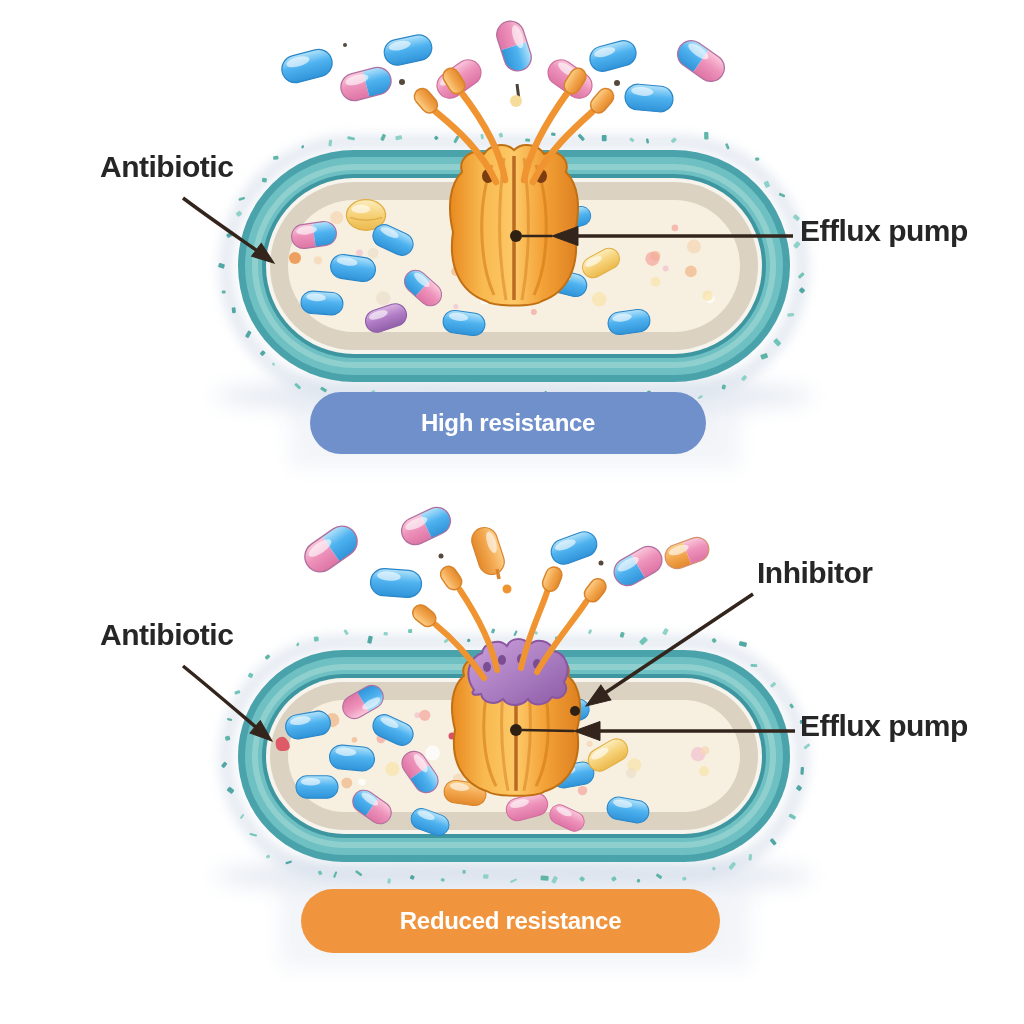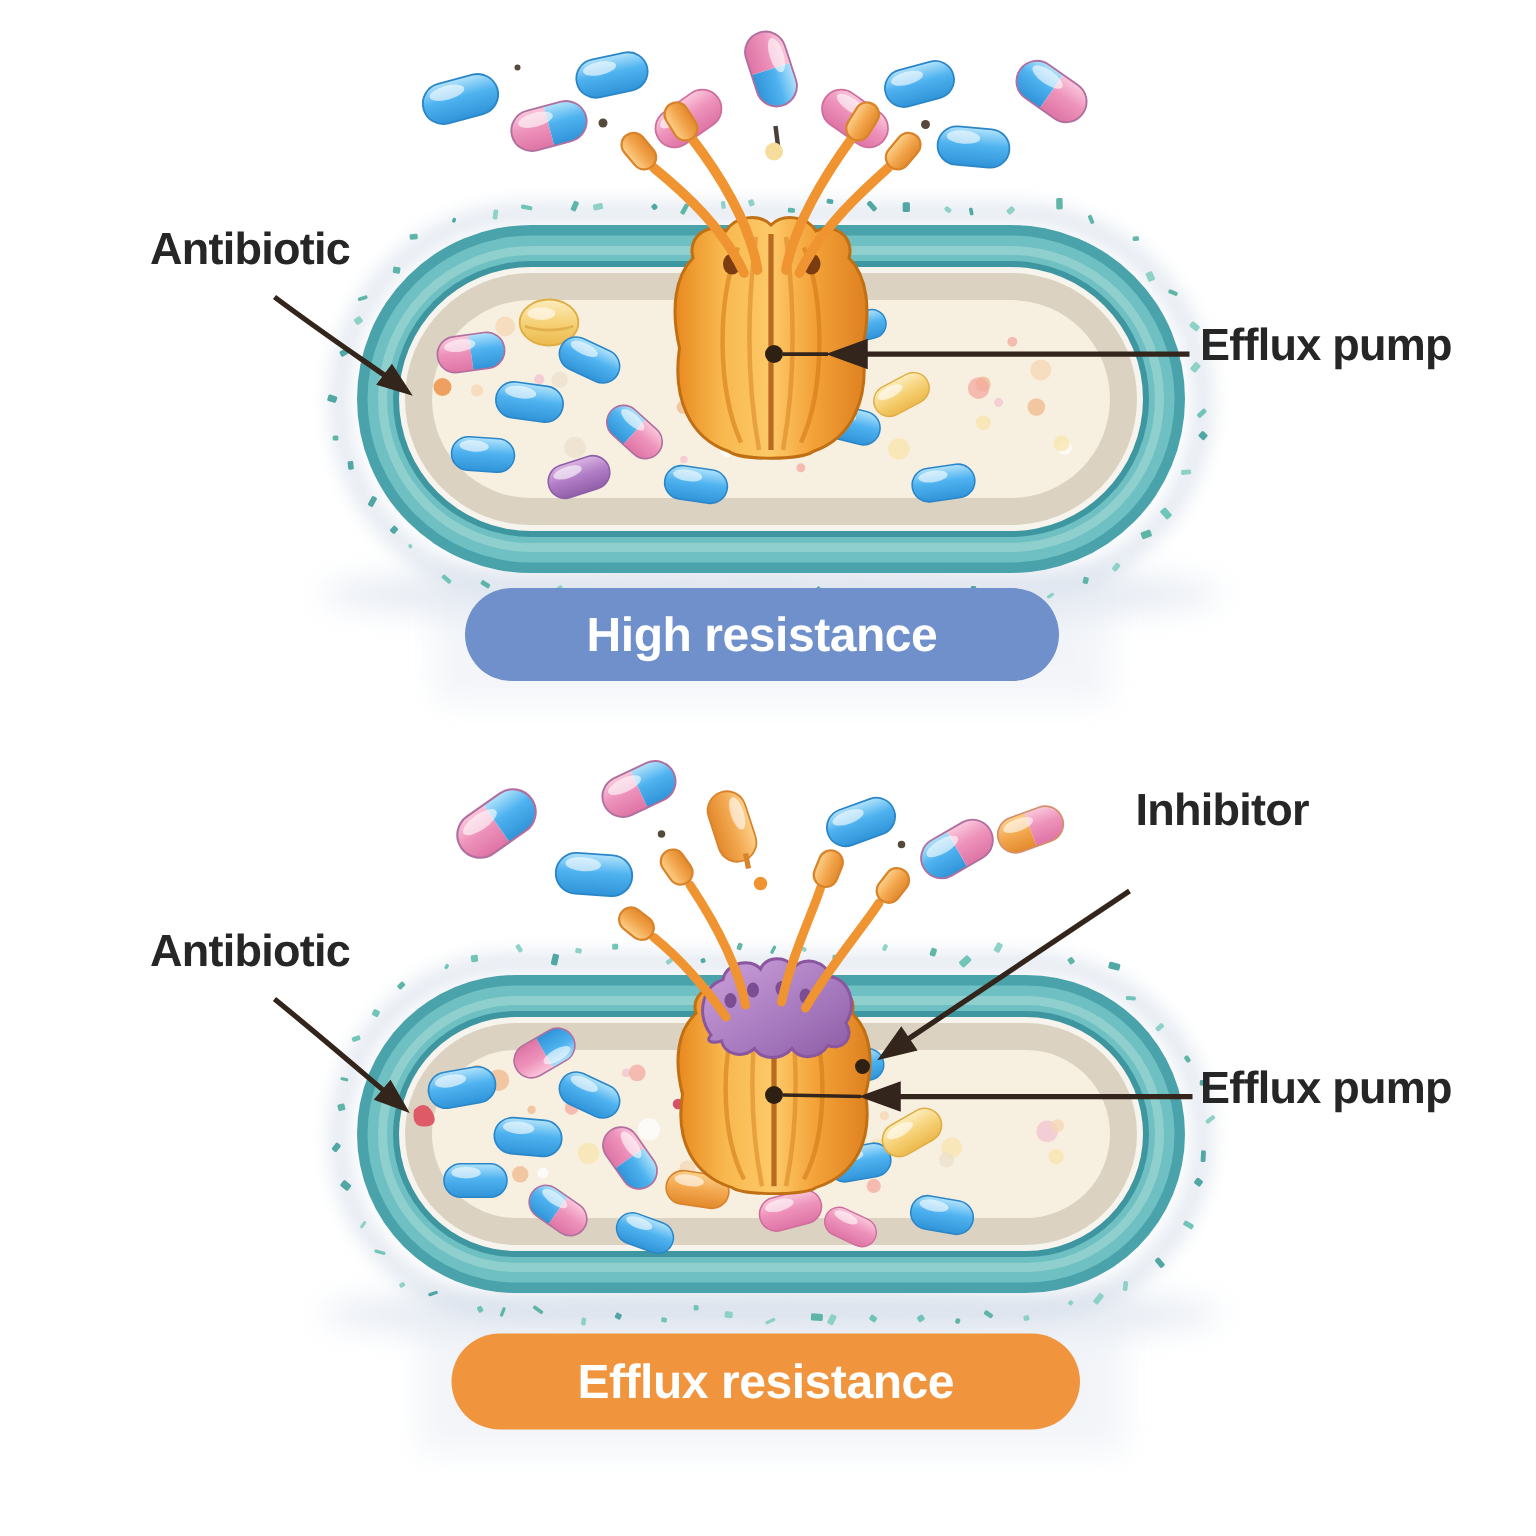--- a/index.html
+++ b/index.html
@@ -17,21 +17,21 @@
     letter-spacing:-0.5px;
     color:var(--label-text,#262626);
     white-space:nowrap;
   }
   .badge{
     position:absolute;
     border-radius:33px;
     color:#ffffff;
     font-family:"Liberation Sans", sans-serif;
     font-weight:700;
-    font-size:32px;
+    font-size:24px;
     letter-spacing:-0.3px;
     text-align:center;
     line-height:62px;
     white-space:nowrap;
   }
 </style>
 </head>
 <body>
 
 <svg id="stage" viewBox="0 0 1024 1024">
@@ -507,18 +507,18 @@
       <polygon points="0,0 -24,-9 -24,9" transform="translate(586,706) rotate(146)"></polygon>
       <line x1="795" y1="731" x2="580" y2="731" stroke-width="3.5"></line>
       <polygon points="0,0 -26,-9.5 -26,9.5" transform="translate(574,731) rotate(180)"></polygon>
       <line x1="574" y1="731" x2="522" y2="730" stroke-width="2.5"></line>
     </g>
   </g>
 </svg>
 
 <div class="lbl" style="left:100px;top:150px">Antibiotic</div>
 <div class="lbl" style="left:800px;top:214px">Efflux pump</div>
-<div class="lbl" style="left:757px;top:524px">Inhibitor</div>
+<div class="lbl" style="left:757px;top:556px">Inhibitor</div>
 <div class="lbl" style="left:100px;top:618px">Antibiotic</div>
 <div class="lbl" style="left:800px;top:709px">Efflux pump</div>
 
 <div class="badge" style="left: 310px; top: 392px; width: 396px; height: 62px; line-height: 62px; background: rgb(112, 144, 203);">High resistance</div>
-<div class="badge" style="left: 301px; top: 889px; width: 419px; height: 64px; line-height: 64px; background: rgb(240, 149, 62);">Efflux resistance</div>
+<div class="badge" style="left: 301px; top: 889px; width: 419px; height: 64px; line-height: 64px; background: rgb(240, 149, 62);">Reduced resistance</div>
 
 </body></html>

